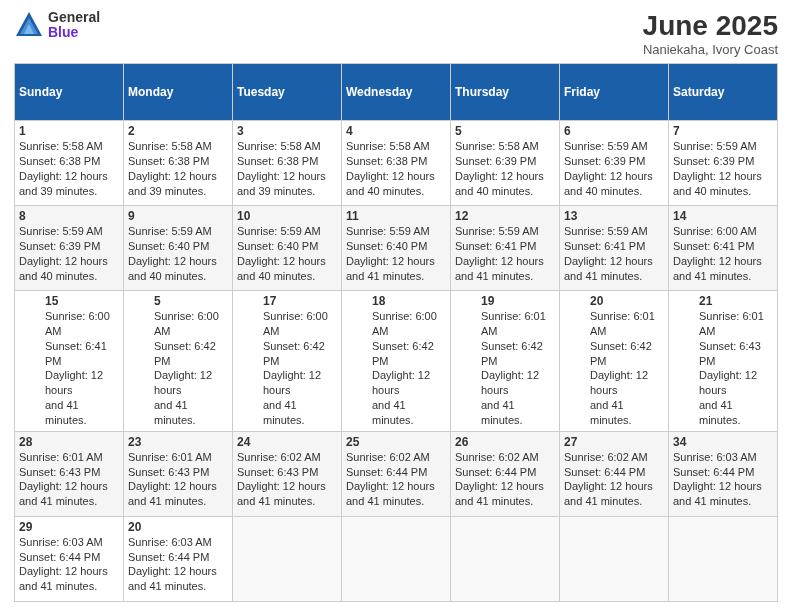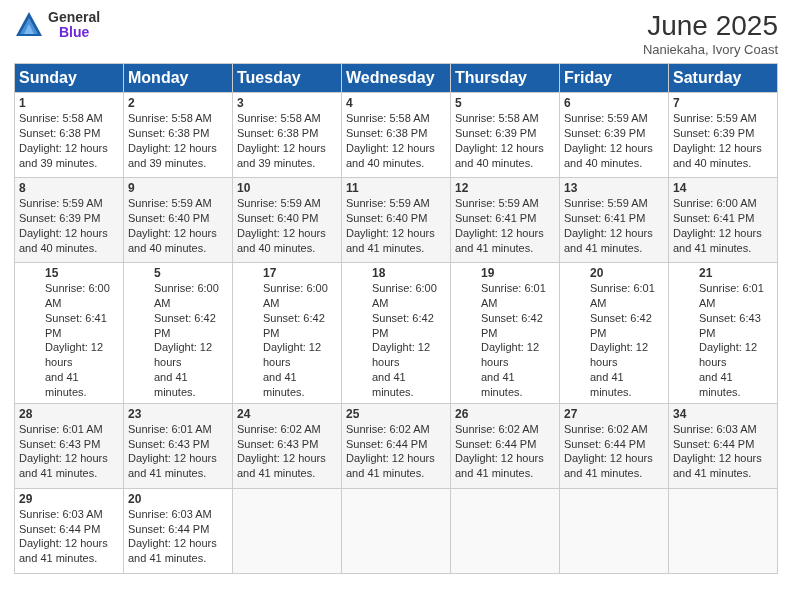--- a/index.html
+++ b/index.html
@@ -24,59 +24,58 @@
     }
     .logo {
       display: flex;
       align-items: center;
       gap: 4px;
     }
     .logo-text {
       display: flex;
       flex-direction: column;
       line-height: 1.1;
-      text-align: center;
     }
     .logo-general {
       font-size: 14px;
       font-weight: bold;
       color: #333;
     }
     .logo-blue {
       font-size: 14px;
       font-weight: bold;
       color: #6d28d9;
     }
     .logo-icon {
       width: 30px;
       height: 30px;
     }
     .title-block {
       text-align: right;
     }
     .month-title {
       font-size: 28px;
-      font-weight: normal;
+      font-weight: bold;
       color: #333;
     }
     .subtitle {
       font-size: 13px;
       color: #555;
     }
     .calendar {
       width: 100%;
       border-collapse: collapse;
       table-layout: fixed;
     }
     .calendar th {
       background-color: #1a5fa8;
       color: #fff;
-      font-size: 16px;
-      font-weight: bold;
-      padding: 5px 4px;
+      font-size: 12px;
+      font-weight: bold;
+      padding: 21px 4px;
       text-align: left;
       border: 1px solid #ccc;
     }
     .calendar td {
       vertical-align: top;
       border: 1px solid #ccc;
       padding: 3px 4px;
       height: 85px;
       background: #fff;
     }

